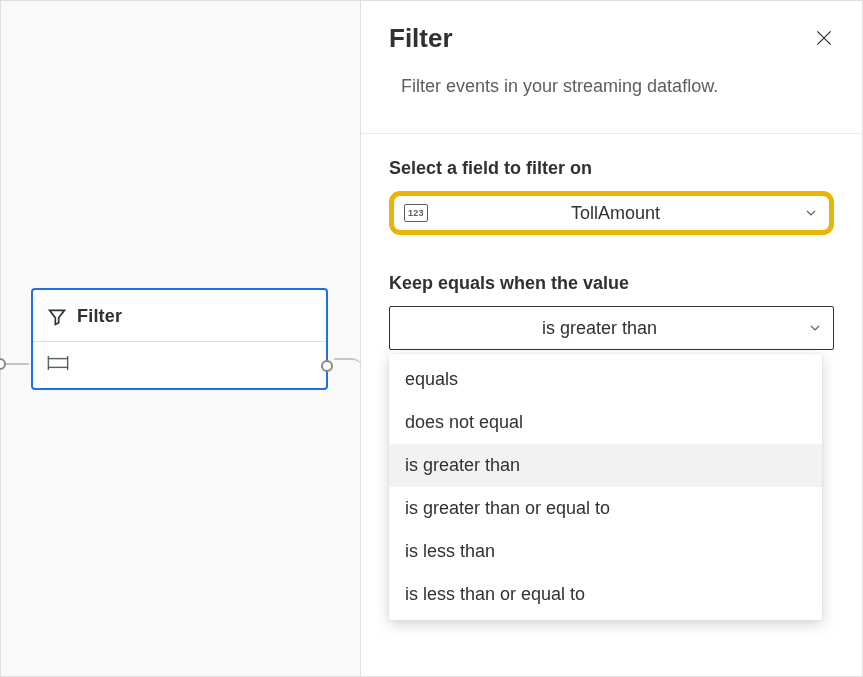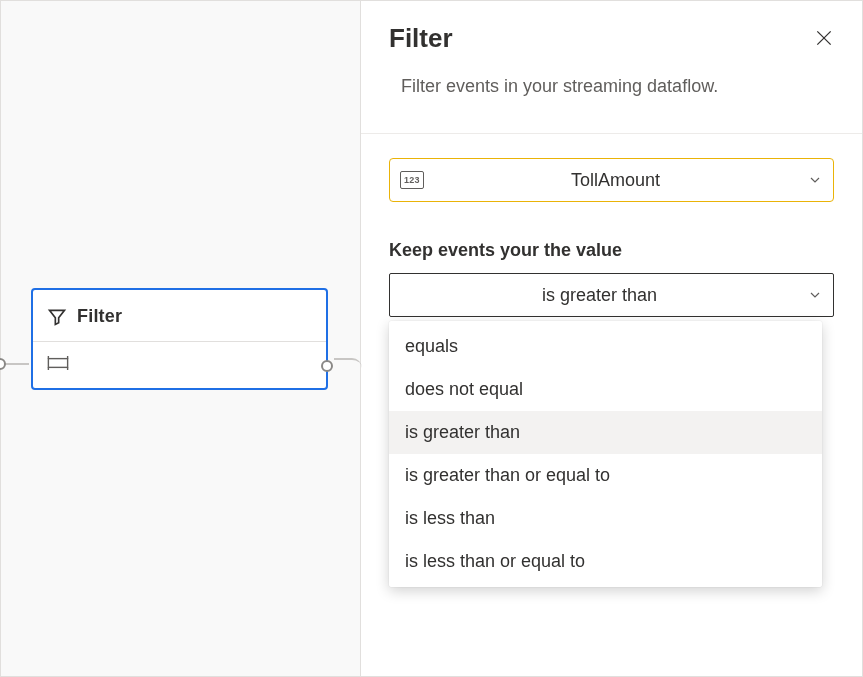--- a/index.html
+++ b/index.html
@@ -125,22 +125,22 @@
     font-size: 18px;
     font-weight: 600;
     margin-bottom: 12px;
   }
   .form-group { margin-bottom: 38px; }
 
   
   .select {
     display: flex;
     align-items: center;
-    border: 1px solid #eab308;
-    border-radius: 4px;
+    border: 5px solid #eab308;
+    border-radius: 11px;
     height: 44px;
     padding: 0 10px;
     gap: 8px;
     cursor: pointer;
     background: #fff;
   }
   .select .type-badge {
     display: inline-flex; align-items: center; justify-content: center;
     height: 18px; padding: 0 3px;
     border: 1.4px solid #605e5c;
@@ -221,33 +221,34 @@
             <line x1="4" y1="4" x2="20" y2="20"></line>
             <line x1="20" y1="4" x2="4" y2="20"></line>
           </svg>
         </span>
       </button>
     </div>
 
     <div class="panel-body">
 
       <div class="form-group">
+        <label class="form-label">Select a field to filter on</label>
         <div class="select">
           <span class="type-badge">123</span>
           <span class="value">TollAmount</span>
           <span class="chev">
             <svg viewBox="0 0 24 24" width="16" height="16" fill="none" stroke="currentColor" stroke-width="1.8">
               <polyline points="6 9 12 15 18 9"></polyline>
             </svg>
           </span>
         </div>
       </div>
 
       <div class="form-group">
-        <label class="form-label">Keep events your the value</label>
+        <label class="form-label">Keep equals when the value</label>
         <div class="dropdown-container">
           <div class="select open">
             <span class="value">is greater than</span>
             <span class="chev">
               <svg viewBox="0 0 24 24" width="16" height="16" fill="none" stroke="currentColor" stroke-width="1.8">
                 <polyline points="6 9 12 15 18 9"></polyline>
               </svg>
             </span>
           </div>
           <div class="dropdown-list" id="condition-options">

